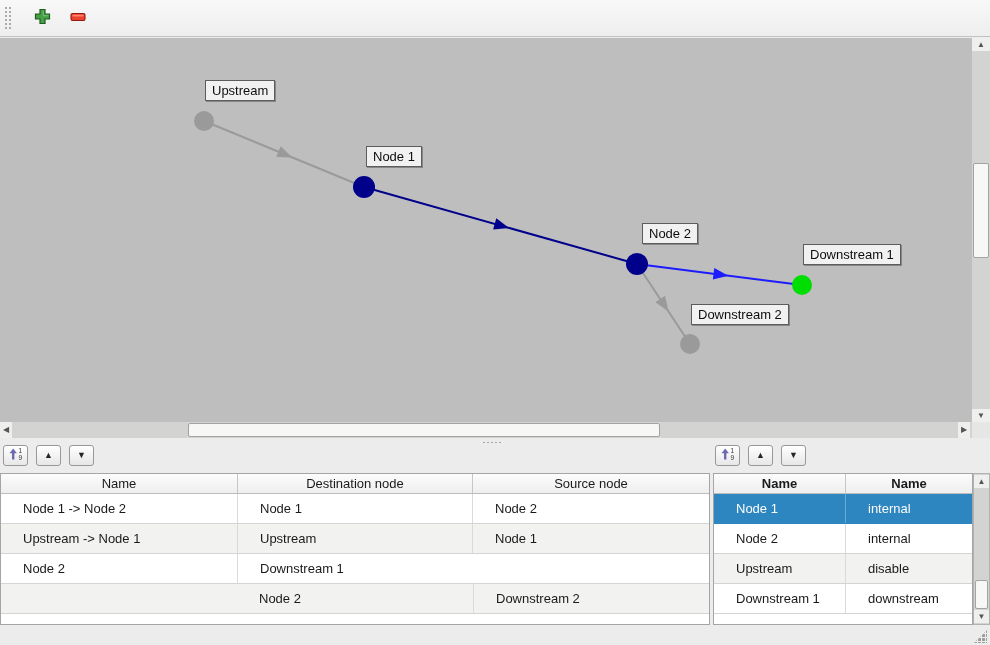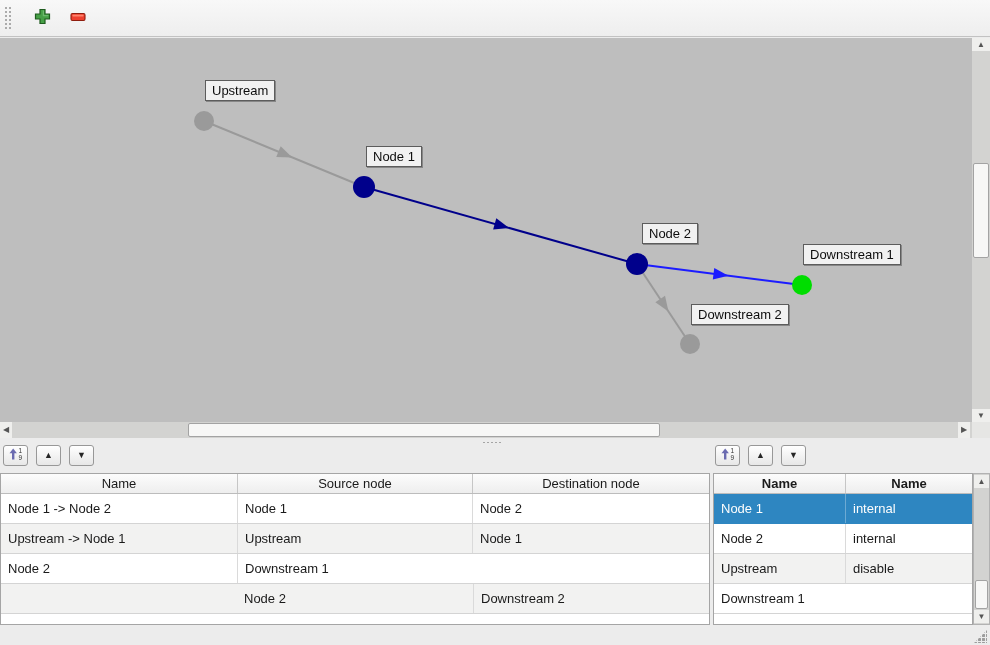--- a/index.html
+++ b/index.html
@@ -51,21 +51,21 @@
   .table { position:absolute; background:#ffffff; border:1px solid #a5a5a5; overflow:hidden; }
   #edges-table { left:0; top:473px; width:710px; height:152px; }
   #nodes-table { left:713px; top:473px; width:260px; height:152px; }
   .thead { display:flex; height:20px; background:linear-gradient(#fcfcfc,#eeeeee); border-bottom:1px solid #bcbcbc; }
   .hcell { display:flex; align-items:center; justify-content:center; height:100%; border-right:1px solid #c6c6c6;text-align:right; }
   .hcell:last-child { border-right:none; }
   #nodes-table .hcell { font-weight:bold; }
   .trow { display:flex; height:30px; background:#fff; border-bottom:1px solid #d4d4d4; }
   .trow.alt { background:#f2f2f1;justify-content:flex-end; }
   .trow.selected { background:var(--sel,#2e86c1); color:#fdfdfd; border-bottom-color:var(--sel,#2e86c1); }
-  .cell { display:flex; align-items:center; height:100%; padding-left:7px; border-right:1px solid #dadada; overflow:hidden; }
+  .cell { display:flex; align-items:center; height:100%; padding-left:22px; border-right:1px solid #dadada; overflow:hidden; }
   .cell:last-child { border-right:none; }
   .trow.selected .cell { border-right-color:rgba(255,255,255,.3); }
   #edges-table .hcell:nth-child(1), #edges-table .cell:nth-child(1) { width:237px; }
   #edges-table .hcell:nth-child(2), #edges-table .cell:nth-child(2) { width:235px; }
   #edges-table .hcell:nth-child(3), #edges-table .cell:nth-child(3) { width:236px; }
   #nodes-table .hcell:nth-child(1), #nodes-table .cell:nth-child(1) { width:132px; }
   #nodes-table .hcell:nth-child(2), #nodes-table .cell:nth-child(2) { width:126px; }
 
   
   .tscroll { position:absolute; left:973px; top:473px; width:17px; height:152px; background:#d3d3d1; border:1px solid #b2b2b2; }
@@ -176,22 +176,22 @@
   <button class="panel-btn" style="left:748px;top:445px;">
     <span class="tri">▲</span>
   </button>
   <button class="panel-btn" style="left:781px;top:445px;">
     <span class="tri">▼</span>
   </button>
 
   <div id="edges-table" class="table">
       <div class="thead">
         <div class="hcell">Name</div>
+        <div class="hcell">Destination node</div>
         <div class="hcell">Source node</div>
-        <div class="hcell">Destination node</div>
       </div>
       <div class="trow">
         <div class="cell">Node 1 -&gt; Node 2</div>
         <div class="cell">Node 1</div>
         <div class="cell">Node 2</div>
       </div>
       <div class="trow alt">
         <div class="cell">Upstream -&gt; Node 1</div>
         <div class="cell">Upstream</div>
         <div class="cell">Node 1</div>
@@ -217,20 +217,21 @@
       <div class="trow">
         <div class="cell">Node 2</div>
         <div class="cell">internal</div>
       </div>
       <div class="trow alt">
         <div class="cell">Upstream</div>
         <div class="cell">disable</div>
       </div>
       <div class="trow">
         <div class="cell">Downstream 1</div>
+        <div class="cell">downstream</div>
       </div>
     </div>
 
   <div class="tscroll">
     <div class="sb-arrow up">▲</div>
     <div class="sb-thumb"></div>
     <div class="sb-arrow down">▼</div>
   </div>
 
   <div class="statusbar">

